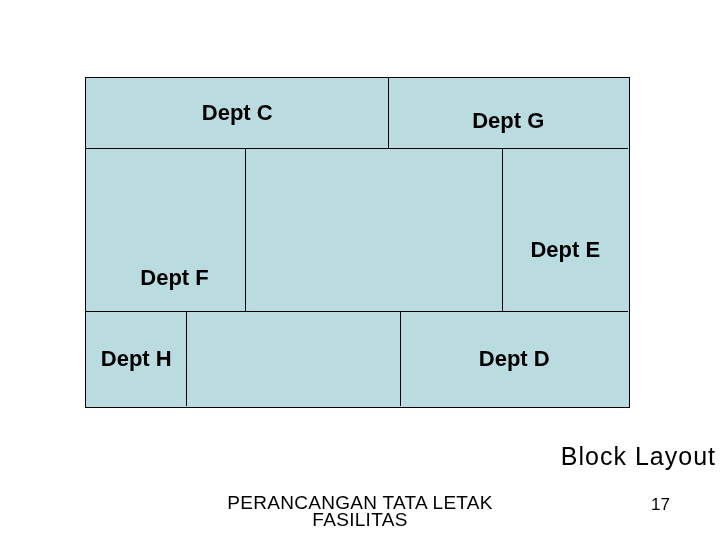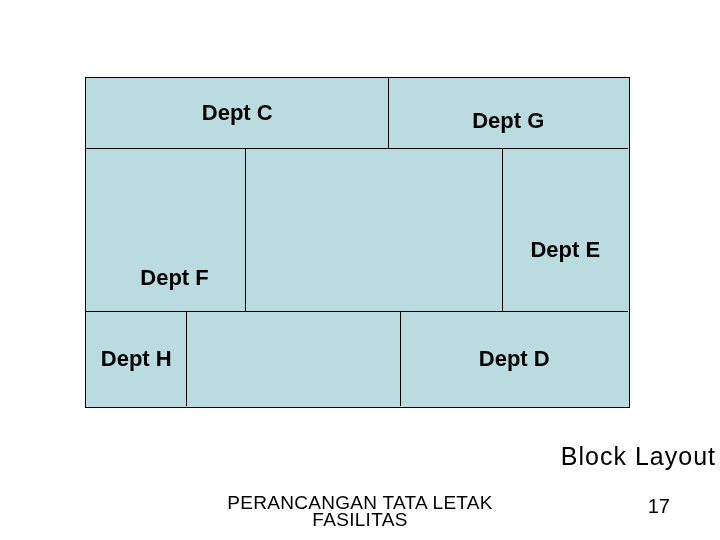--- a/index.html
+++ b/index.html
@@ -79,21 +79,21 @@
     top: 494px;
     text-align: center;
     font-size: 19px;
     letter-spacing: 0.3px;
     line-height: 17px;
   }
   .page-number {
     position: absolute;
     right: 50px;
     top: 495px;
-    font-size: 20px;
+    font-size: 17px;
     text-align: right;
   }
 </style>
 </head>
 <body>
 
 <div class="slide">
 
   <div class="block-layout">
 

